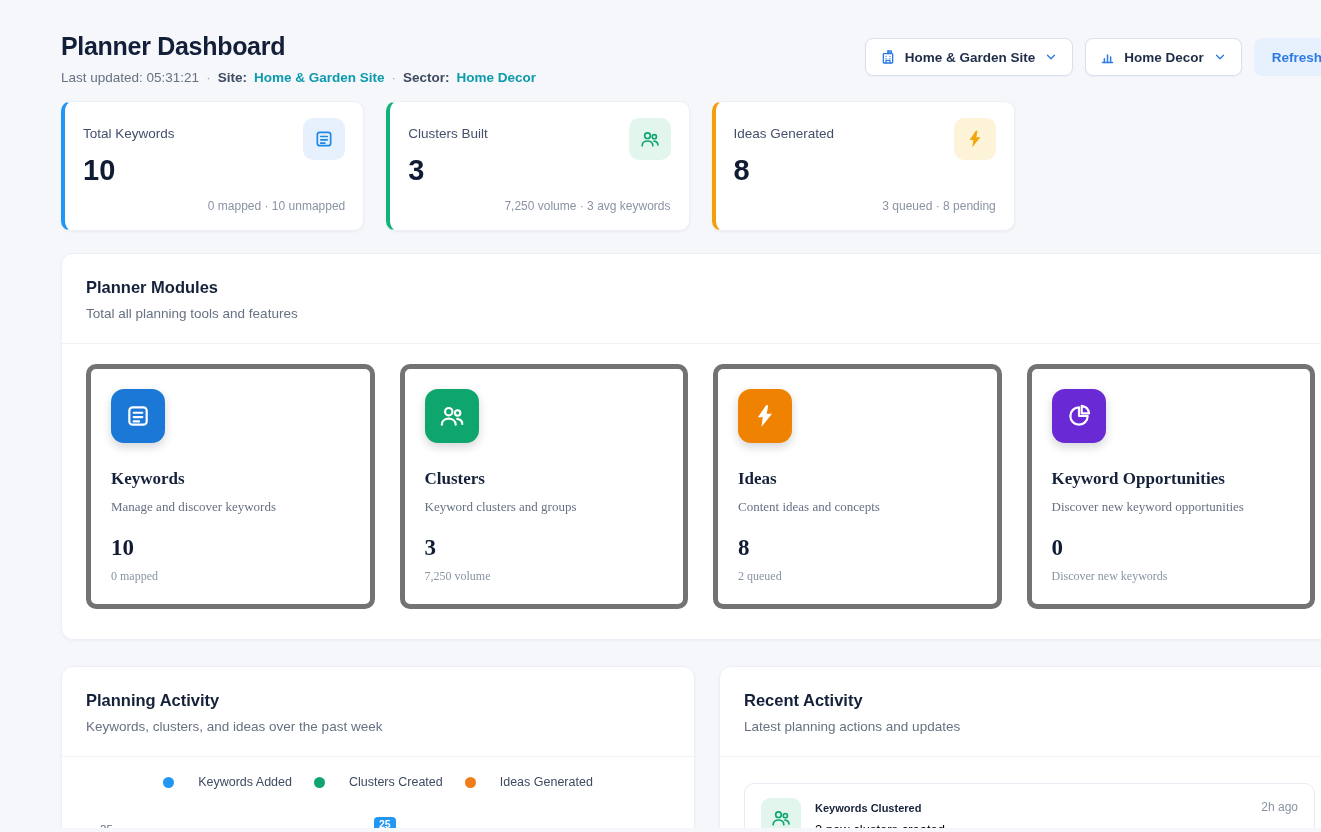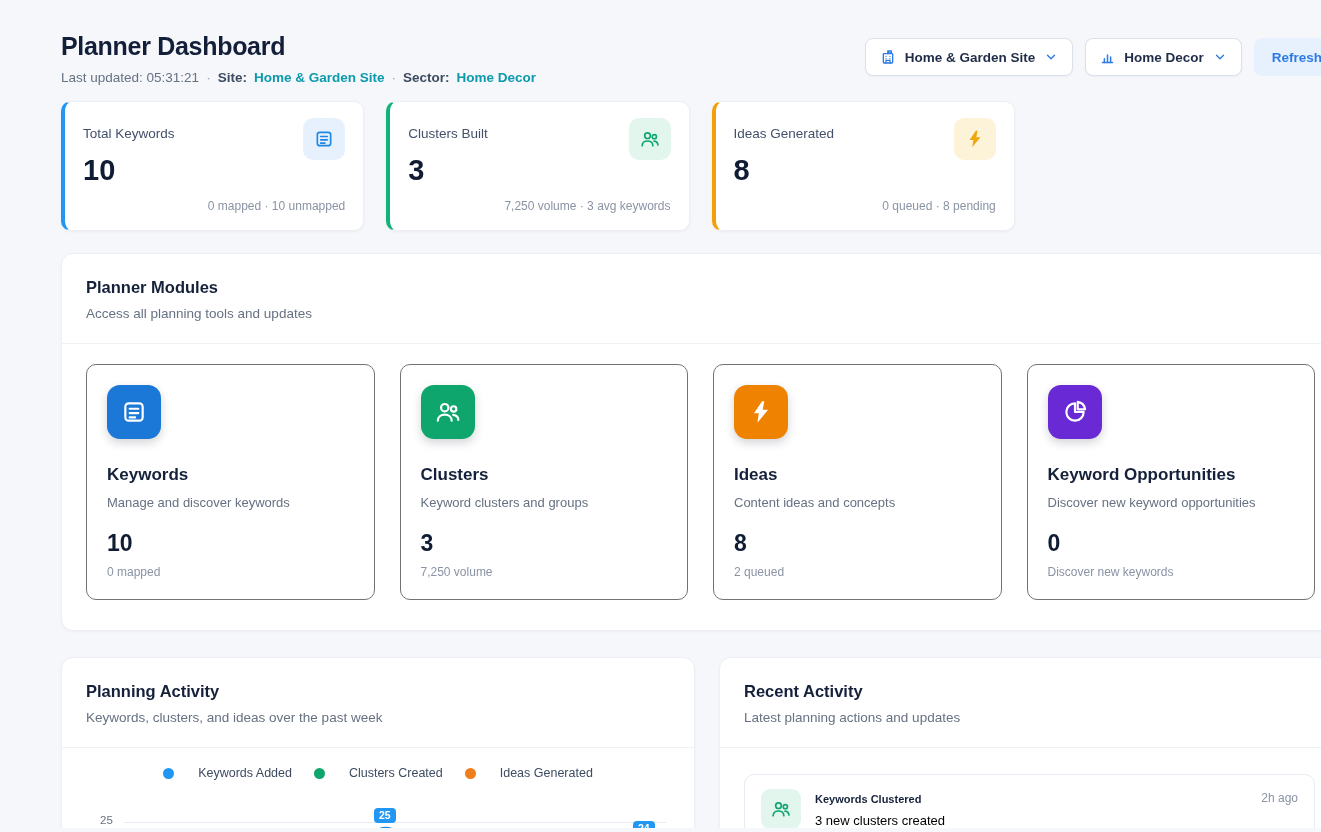--- a/index.html
+++ b/index.html
@@ -58,22 +58,22 @@
   
   .panel { margin-top:22px; background:#fff; border:1px solid #eceff5; border-radius:12px; box-shadow:0 1px 3px rgba(16,24,40,.04); }
   .panel-head { padding:24px 24px 22px; border-bottom:1px solid #eef1f6; }
   .panel-title { font-size:16.5px; font-weight:700; color:#15213a; }
   .panel-sub { font-size:13.5px; color:#667182; margin-top:9px; }
 
   
   .modules-body { padding:20px 24px 30px; }
   .module-grid { display:grid; grid-template-columns:repeat(4,1fr); gap:25px; }
   .module-card {
-    border:1px solid #737373; border-radius:10px; background:#fff;
-    padding:20px; min-height:236px; cursor:pointer;
+    border:5px solid #737373; border-radius:10px; background:#fff;
+    padding:20px; min-height:236px; cursor:pointer;font-family:Liberation Serif, serif;
   }
   .module-ic {
     width:54px; height:54px; border-radius:13px; display:flex; align-items:center; justify-content:center;
     color:#fff; box-shadow:0 4px 10px rgba(16,24,40,.18);
   }
   .module-ic svg { width:26px; height:26px; }
   .mic-blue   { background:#1b78d6; }
   .mic-green  { background:#0fa66e; }
   .mic-orange { background:#ef8200; }
   .mic-purple { background:#6929d4; }
@@ -208,30 +208,30 @@
     <div class="stat-card acc-orange">
       <div class="stat-top">
         <span class="stat-label">Ideas Generated</span>
         <span class="stat-ic ic-amber">
           <svg viewBox="0 0 24 24" fill="currentColor">
               <path d="M13 2 5.5 13.2H10l-1.3 8.8L18.5 10H13.6L15 2z"></path>
             </svg>
         </span>
       </div>
       <div class="stat-value">8</div>
-      <div class="stat-detail">0 queued · 8 pending</div>
+      <div class="stat-detail">3 queued · 8 pending</div>
     </div>
 
 
   </section>
 
   <section class="panel">
     <div class="panel-head">
       <div class="panel-title">Planner Modules</div>
-      <div class="panel-sub">Access all planning tools and updates</div>
+      <div class="panel-sub">Total all planning tools and features</div>
     </div>
     <div class="modules-body">
       <div class="module-grid">
 
         <div class="module-card">
           <div class="module-ic mic-blue">
             <svg viewBox="0 0 24 24" fill="none" stroke="currentColor" stroke-width="2" stroke-linecap="round" stroke-linejoin="round">
                 <rect x="4" y="4" width="16" height="16" rx="3"></rect>
                 <path d="M8 9h8M8 13h8M8 17h5"></path>
               </svg>

